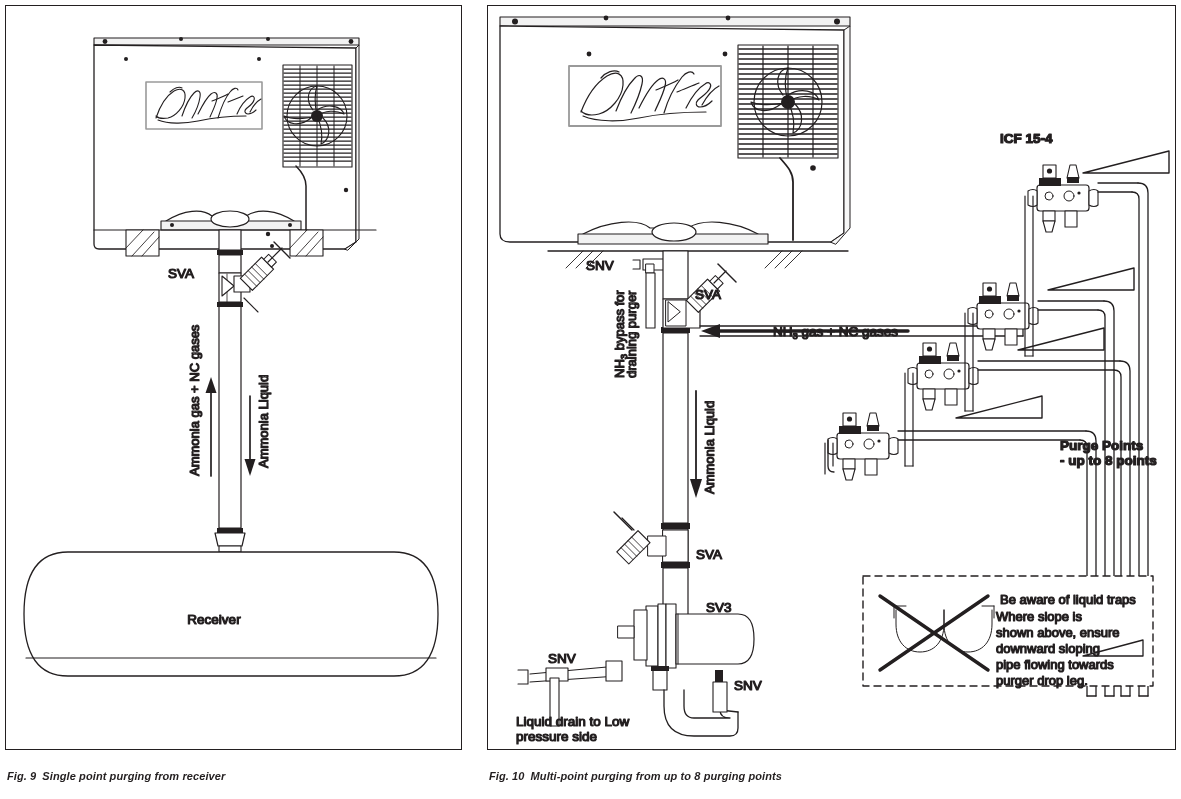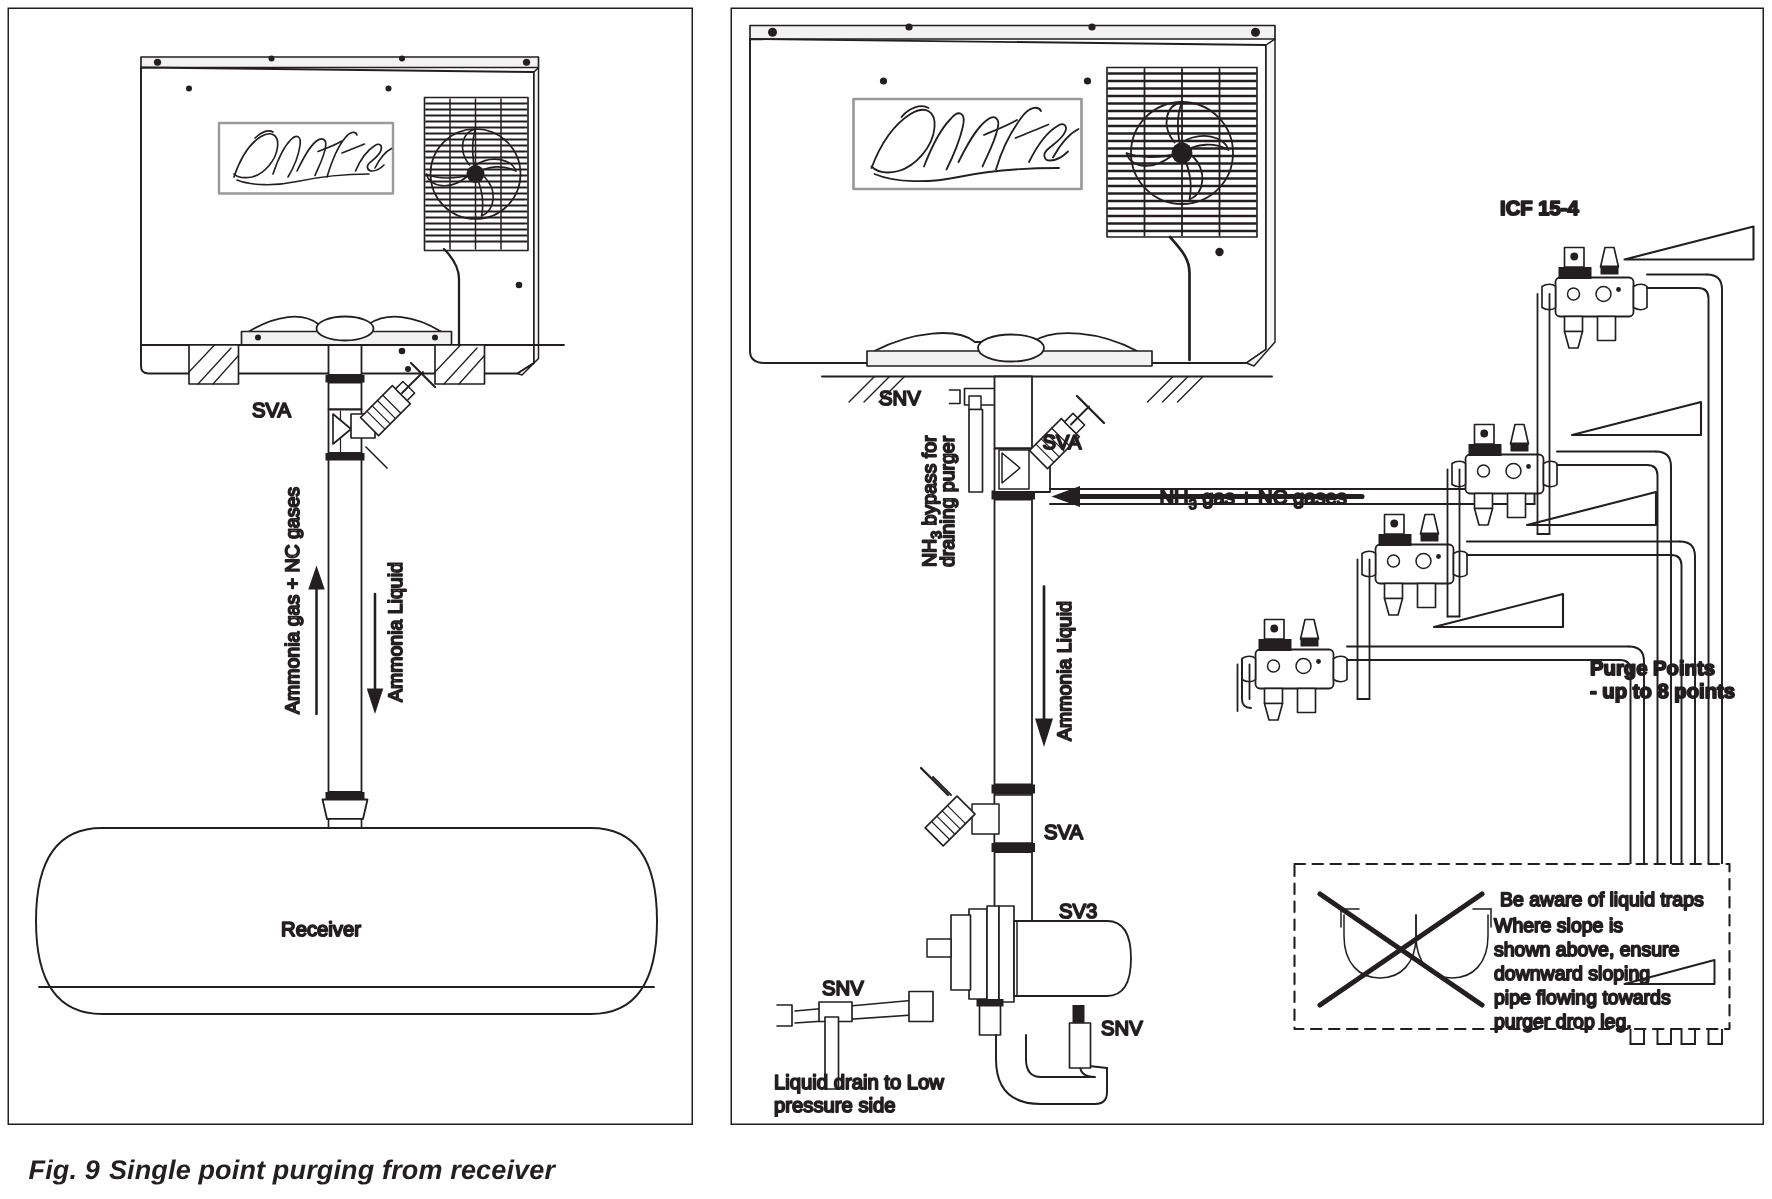--- a/index.html
+++ b/index.html
@@ -16,26 +16,25 @@
     position:absolute;
     border:1.5px solid #231f20;
     background:#ffffff;
     box-sizing:border-box;
   }
   #panel-left{left:5px;top:5px;width:457px;height:745px;}
   #panel-right{left:487px;top:5px;width:689px;height:745px;}
   .caption{
     position:absolute;
     font-style:italic;
-    font-size:18px;
+    font-size:11px;
     font-weight:600;
     color:#231f20;
     white-space:nowrap;
     letter-spacing:.1px;
-    margin-left:12px;
   }
   #caption-left{left:7px;top:770px;}
   #caption-right{left:489px;top:770px;}
   .caption .num{margin-right:6px;}
   svg{display:block;}
   .lbl{
     font-family:"Liberation Sans", sans-serif;
     font-size:13.5px;
     fill:#231f20;
   }
@@ -533,14 +532,17 @@
           <text class="warn-txt" x="508" y="679">purger drop leg.</text>
         </g>
 
       </g>
     </svg>
   </div>
 
   <div class="caption" id="caption-left">
     <span class="num">Fig. 9</span><span>Single point purging from receiver</span>
   </div>
+  <div class="caption" id="caption-right">
+    <span class="num">Fig. 10</span><span>Multi-point purging from up to 8 purging points</span>
+  </div>
 
 </div>
 
 </body></html>

